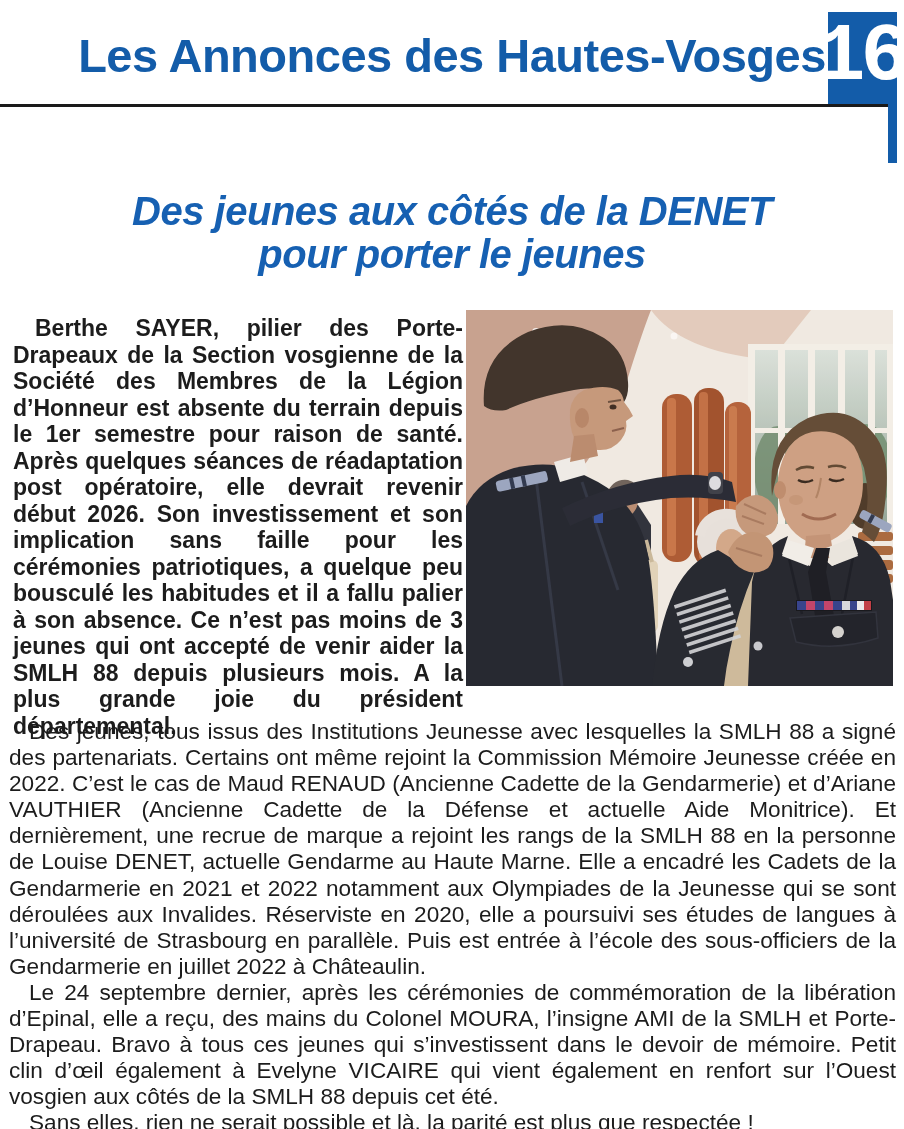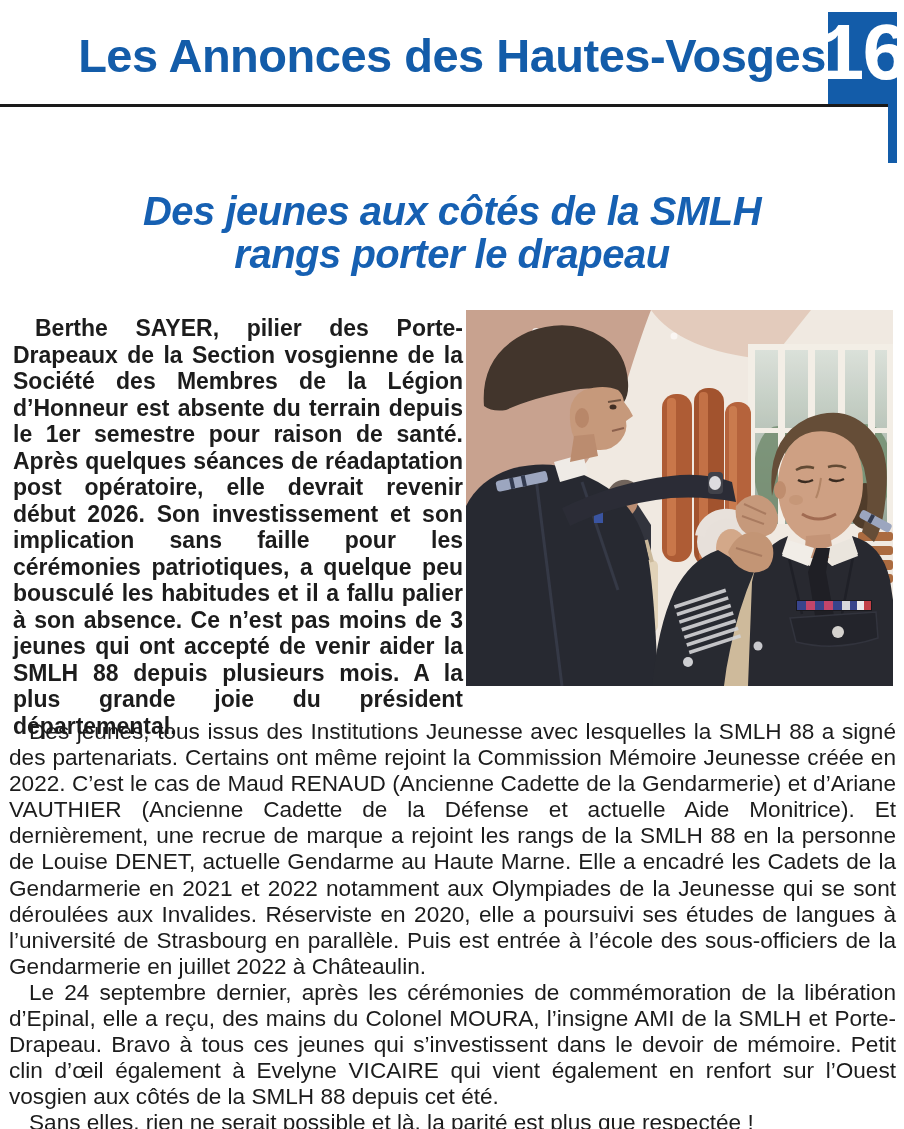--- a/index.html
+++ b/index.html
@@ -53,22 +53,22 @@
   <header>
     <h1 class="masthead-title">Les Annonces des Hautes-Vosges</h1>
     <div class="page-num-box">
       <span>16</span>
     </div>
     <div class="header-rule"></div>
     <div class="header-tab-tail"></div>
   </header>
 
   <h2 class="article-title">
-    <span>Des jeunes aux côtés de la SMLH</span>
-    <span>rangs porter le drapeau</span>
+    <span>Des jeunes aux côtés de la DENET</span>
+    <span>pour porter le jeunes</span>
   </h2>
 
   <p class="lead">Berthe SAYER, pilier des Porte-Drapeaux de la Section vosgienne de la Société des Membres de la Légion d’Honneur est absente du terrain depuis le 1er semestre pour raison de santé. Après quelques séances de réadaptation post opératoire, elle devrait revenir début 2026. Son investissement et son implication sans faille pour les cérémonies patriotiques, a quelque peu bousculé les habitudes et il a fallu palier à son absence. Ce n’est pas moins de 3 jeunes qui ont accepté de venir aider la SMLH 88 depuis plusieurs mois. A la plus grande joie du président départemental.</p>
 
   <figure class="photo">
     <svg viewBox="0 0 427 376" xmlns="http://www.w3.org/2000/svg">
       <defs>
         <linearGradient id="glass" x1="0" y1="0" x2="0" y2="1">
           <stop offset="0" stop-color="#dfe8e3"></stop>
           <stop offset="0.55" stop-color="#b4c4ba"></stop>

